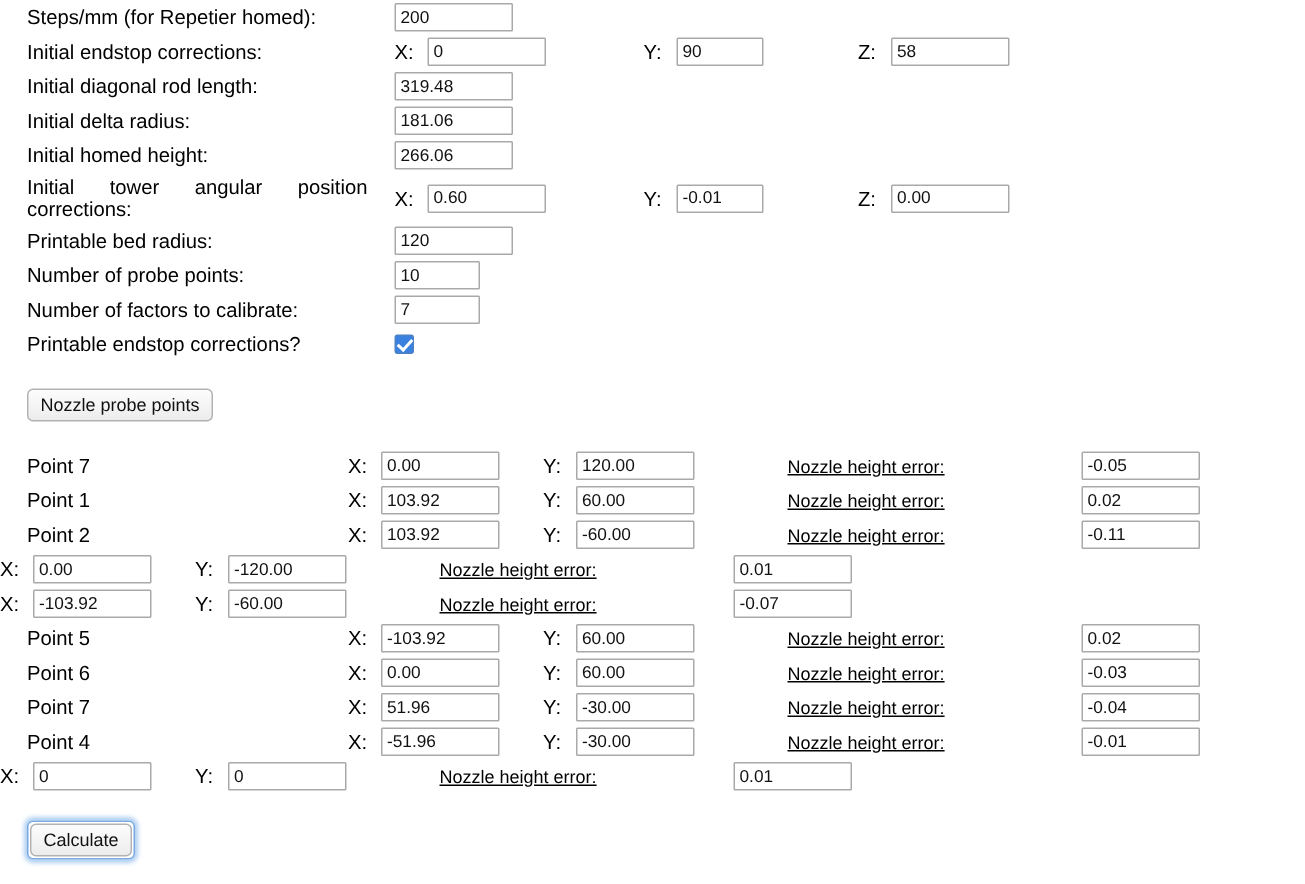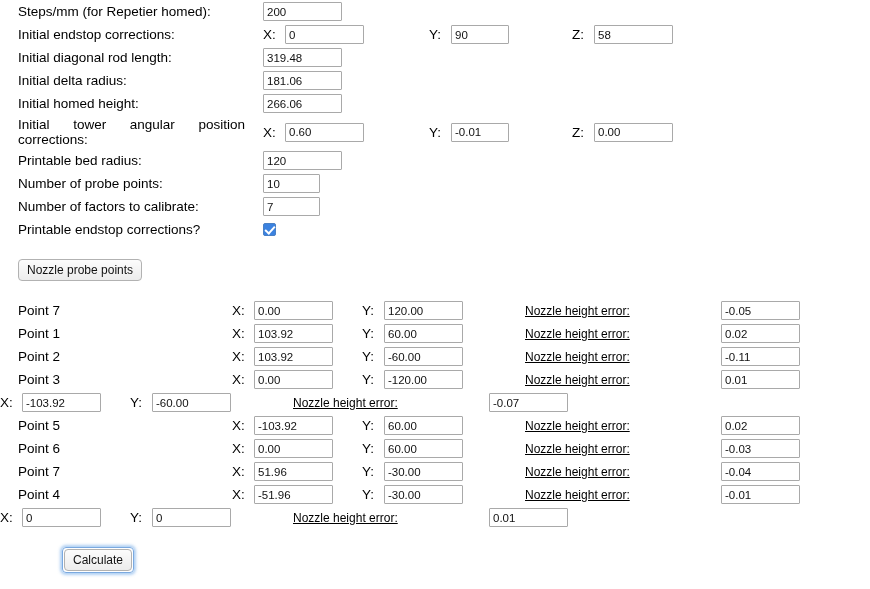--- a/index.html
+++ b/index.html
@@ -135,21 +135,21 @@
   .pgap-x { width: 29px; }
   .pgap-y { width: 62px; }
   .nh-label {
     width: 196px;
     font-size: 12px;
     text-decoration: underline;
   }
   .nh-input { width: 79px; }
 
   .suggest-wrap { padding-left: 18px; }
-  .calc-wrap { padding-left: 18px; margin-left: 44px; }
+  .calc-wrap { padding-left: 18px; }
 </style>
 </head>
 <body>
 
 <div class="page">
 
   <div class="frow">
     <span class="lbl">Steps/mm (for Repetier homed):</span>
     <input type="text" class="w80" value="200" style="">
   </div>
@@ -254,21 +254,20 @@
       <input type="text" class="w80" value="103.92" style="">
       <span class="pgap-x"></span>
       <span class="pax">Y:</span>
       <input type="text" class="w80" value="-60.00" style="">
       <span class="pgap-y"></span>
       <span class="nh-label">Nozzle height error:</span>
       <input type="text" class="nh-input" value="-0.11" style="">
     </div>
 
     <div class="prow">
-      <span class="pname">Point 3</span>
       <span class="pax">X:</span>
       <input type="text" class="w80" value="0.00" style="">
       <span class="pgap-x"></span>
       <span class="pax">Y:</span>
       <input type="text" class="w80" value="-120.00" style="">
       <span class="pgap-y"></span>
       <span class="nh-label">Nozzle height error:</span>
       <input type="text" class="nh-input" value="0.01" style="">
     </div>
 

